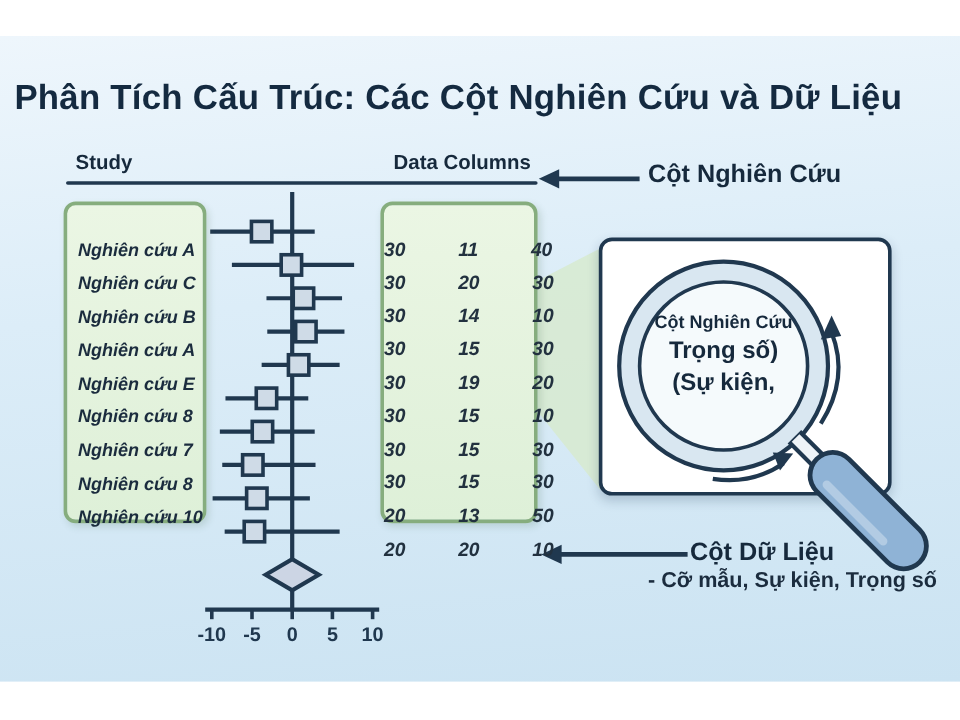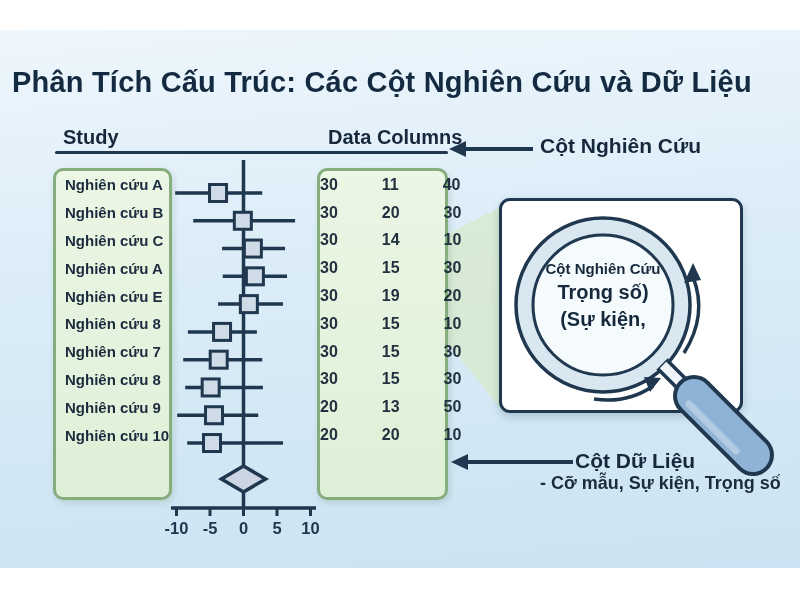--- a/index.html
+++ b/index.html
@@ -11,30 +11,30 @@
   .card{
     position:absolute;left:0;top:30px;width:800px;height:538px;
     background:linear-gradient(175deg,#eef6fc 0%,#dcedf8 40%,#cbe3f2 100%);
     z-index:0;
   }
   #plot-svg{position:absolute;left:0;top:0;width:800px;height:600px;z-index:1;pointer-events:none;}
   .title{
     position:absolute;top:54px;left:0;width:800px;margin:12px;text-align:left;
     font-size:29px;font-weight:bold;color:#142a40;letter-spacing:.2px;z-index:2;
   }
-  .col-header{position:absolute;font-size:20px;font-weight:bold;color:#16293c;z-index:2;}
+  .col-header{position:absolute;font-size:17px;font-weight:bold;color:#16293c;z-index:2;}
   #hdr-study{left:63px;top:126px;}
   #hdr-data{left:328px;top:126px;}
   .hdr-line{position:absolute;left:55px;top:151px;width:393px;height:3px;background:#20384f;border-radius:2px;z-index:2;}
   .gbox{
-    position:absolute;top:168px;height:332px;box-sizing:border-box;
+    position:absolute;top:168px;height:268px;box-sizing:border-box;
     background:linear-gradient(180deg,#ebf6e4 0%,#def0d8 100%);
     border:3px solid #86ad7e;border-radius:10px;
     box-shadow:2px 3px 6px rgba(70,110,80,.18);
-    padding-top:0;z-index:2;
+    padding-top:24px;z-index:2;font-style:italic;
   }
   #study-box{left:53px;width:119px;}
   #data-box{left:317px;width:131px;}
   .study-row{height:27.8px;display:flex;align-items:center;padding-left:9px;
     font-size:15px;font-weight:600;color:#1b2c3e;white-space:nowrap;}
   .data-row{height:27.8px;display:grid;grid-template-columns:1fr 1fr 1fr;align-items:center;
     text-align:center;font-size:16px;font-weight:bold;color:#22313f;gap:44px;}
   .mag-box{
     position:absolute;left:499px;top:198px;width:244px;height:215px;box-sizing:border-box;
     background:#ffffff;border:3.5px solid #20384f;border-radius:11px;
@@ -97,28 +97,27 @@
   </svg>
 
 <h1 class="title">Phân Tích Cấu Trúc: Các Cột Nghiên Cứu và Dữ Liệu</h1>
 
 <div class="col-header" id="hdr-study">Study</div>
 <div class="col-header" id="hdr-data">Data Columns</div>
 <div class="hdr-line"></div>
 
 <div class="gbox" id="study-box">
     <div class="study-row">Nghiên cứu A</div>
+    <div class="study-row">Nghiên cứu C</div>
     <div class="study-row">Nghiên cứu B</div>
-    <div class="study-row">Nghiên cứu C</div>
     <div class="study-row">Nghiên cứu A</div>
     <div class="study-row">Nghiên cứu E</div>
     <div class="study-row">Nghiên cứu 8</div>
     <div class="study-row">Nghiên cứu 7</div>
     <div class="study-row">Nghiên cứu 8</div>
-    <div class="study-row">Nghiên cứu 9</div>
     <div class="study-row">Nghiên cứu 10</div>
   </div>
 <div class="gbox" id="data-box">
     <div class="data-row">
       <span>30</span>
       <span>11</span>
       <span>40</span>
     </div>
     <div class="data-row">
       <span>30</span>

